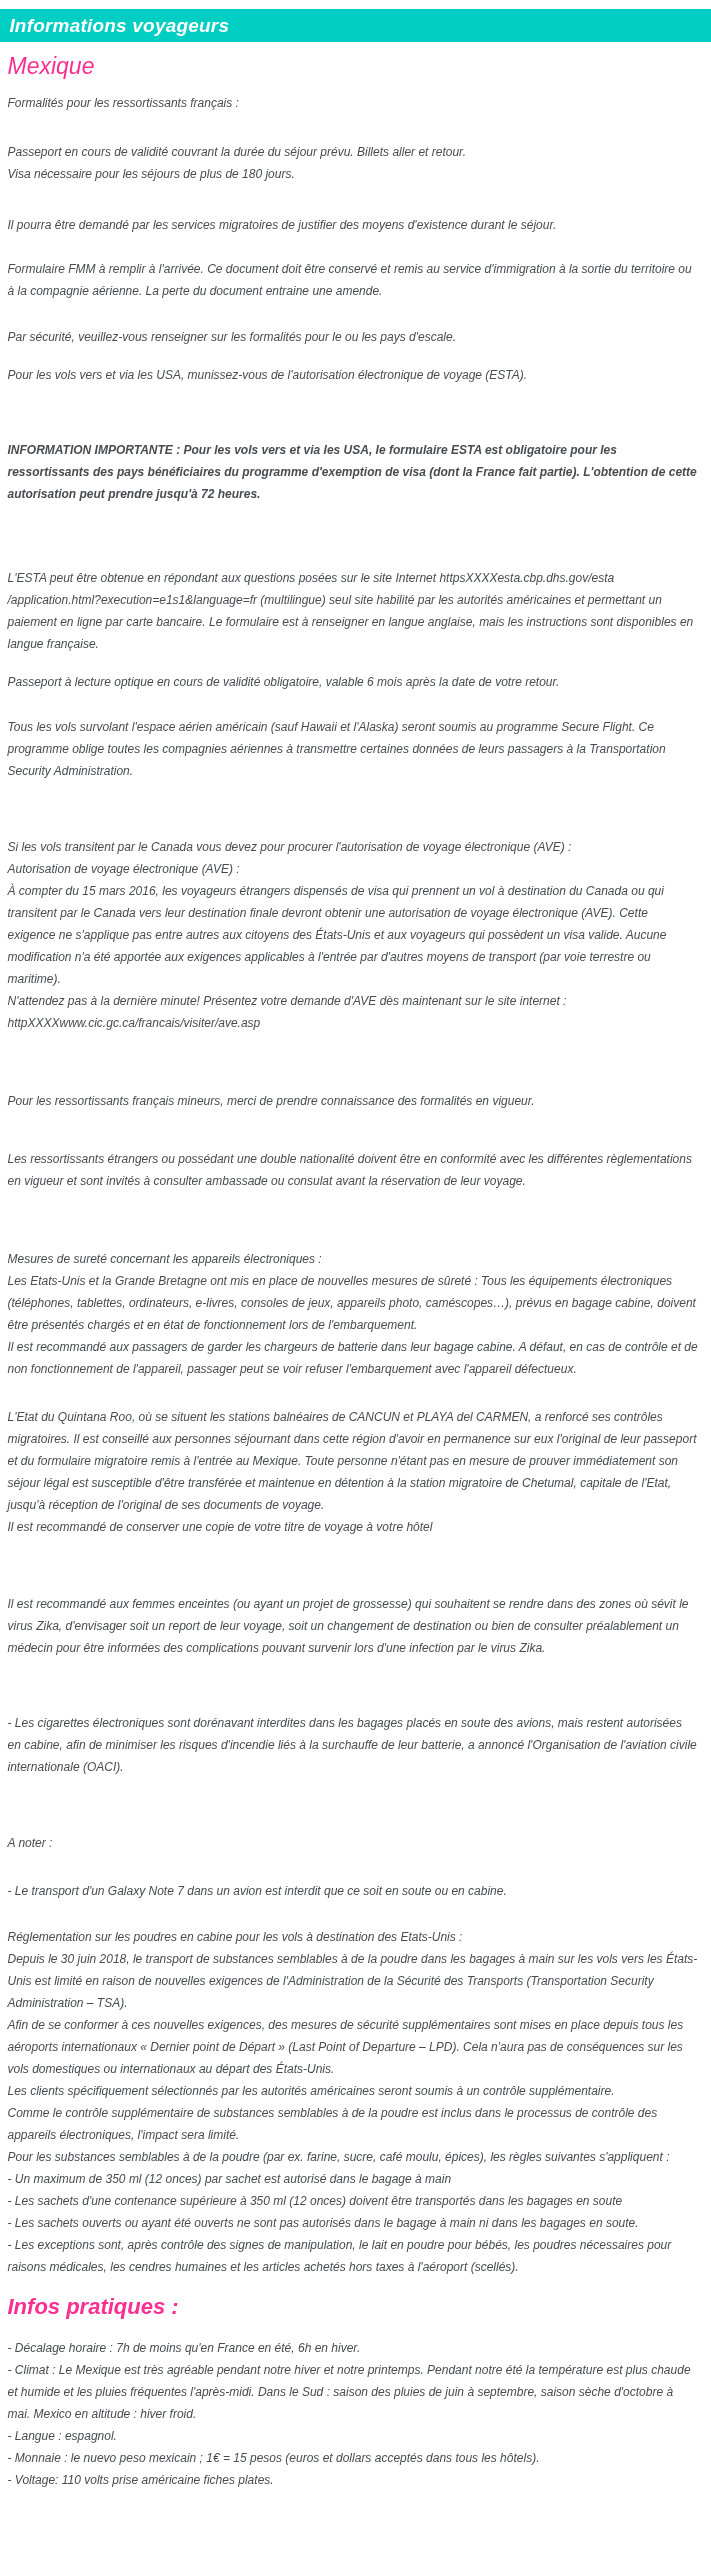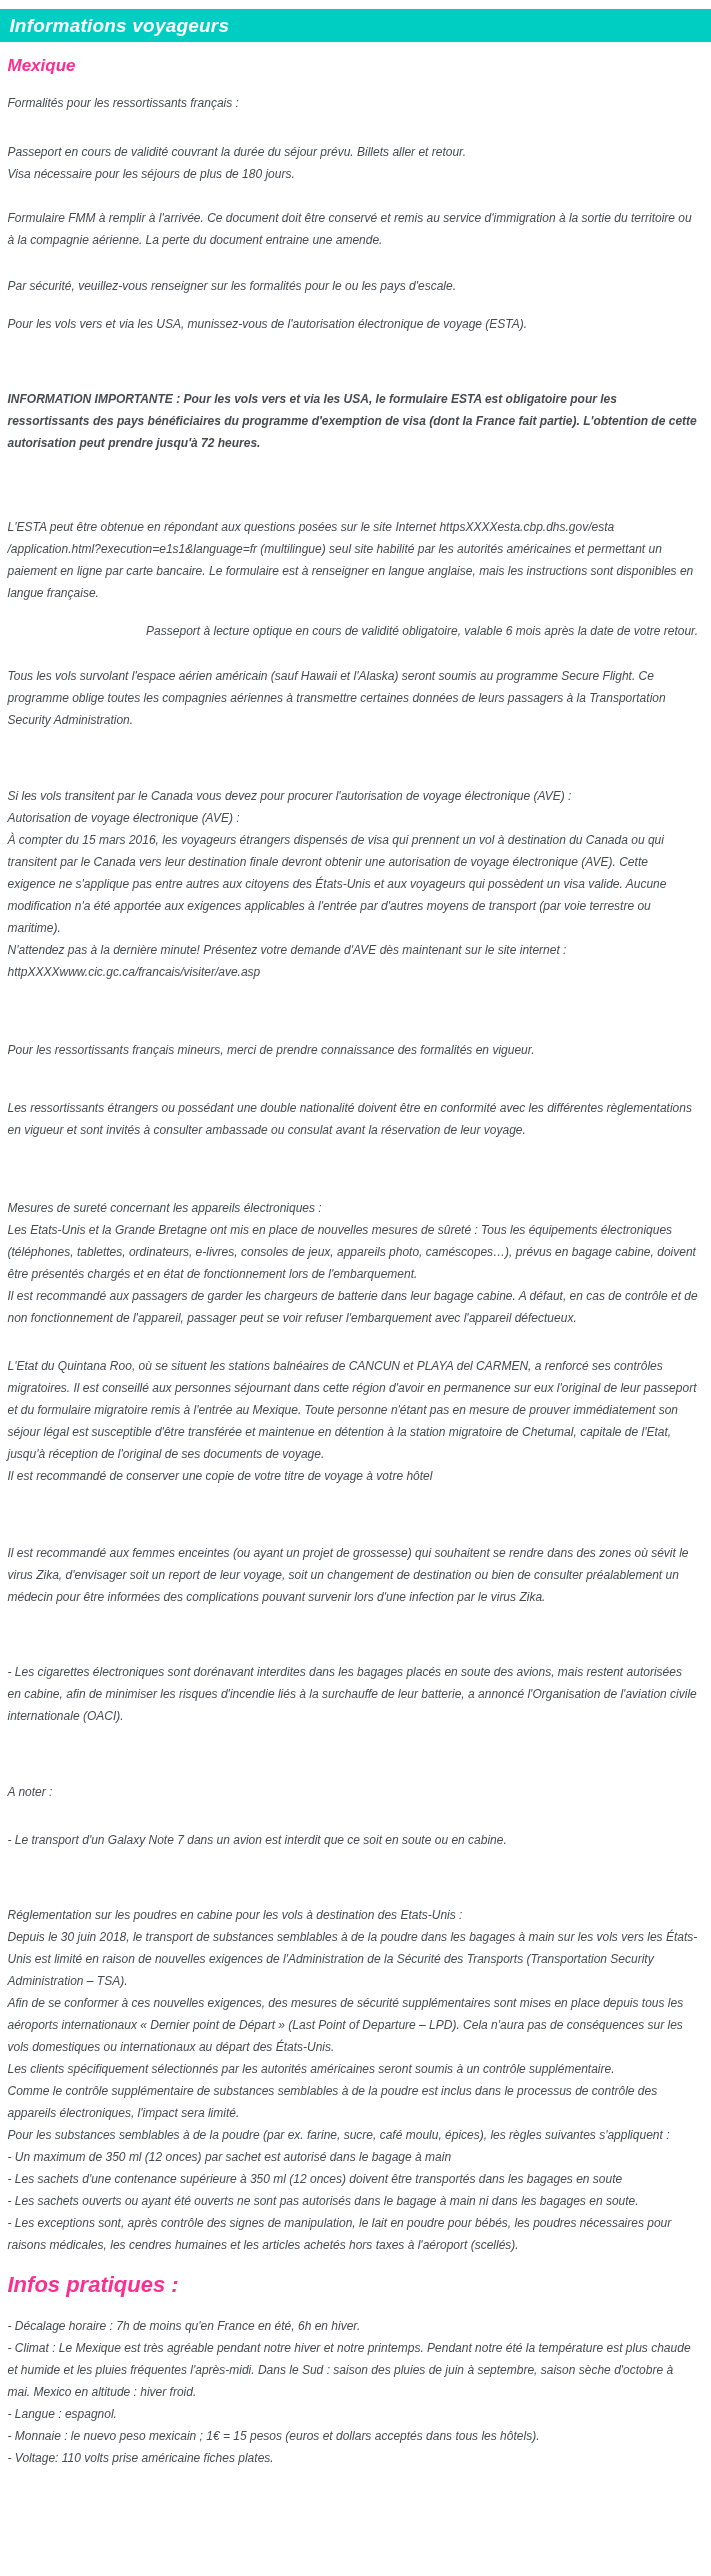--- a/index.html
+++ b/index.html
@@ -22,22 +22,22 @@
   .topbar-title {
     color: #ffffff;
     font-size: 19px;
     font-weight: 700;
     letter-spacing: 0.2px;
   }
   .content {
     padding: 0 14px 7.5px 7.5px;
   }
   .country-heading {
-    font-size: 17px;
-    font-weight: 700;
+    font-size: 23px;
+    font-weight: 400;
     margin: 10.3px 0 0 0;
     line-height: 28px;
   }
   .infos-heading {
     font-size: 22px;
     font-weight: 700;
     margin: 12.2px 0 0 0;
     line-height: 34px;
   }
   p.block {
@@ -54,43 +54,44 @@
 <header class="topbar" style="background: rgb(0, 206, 195);">
   <div class="topbar-title" style="color: rgb(255, 255, 255);">Informations voyageurs</div>
 </header>
 
 <main class="content">
   <h2 class="country-heading" style="color: rgb(251, 46, 146);">Mexique</h2>
   <section id="blocks">
       <p class="block" style="margin-top: 11.3px;">Formalités pour les ressortissants français :</p>
       <p class="block" style="margin-top: 27px;">Passeport en cours de validité couvrant  la durée du séjour prévu. Billets aller et retour.
 Visa nécessaire pour les séjours de plus de 180 jours.</p>
+      <p class="block" style="margin-top: 29px;">Il pourra être demandé par les services migratoires de justifier des moyens d'existence durant le séjour.</p>
       <p class="block" style="margin-top: 22.5px;">Formulaire FMM à remplir à l'arrivée. Ce document doit être conservé et remis au service d'immigration à la sortie du territoire ou à la compagnie aérienne. La perte du document entraine une amende.</p>
       <p class="block" style="margin-top: 24.4px;">Par sécurité, veuillez-vous renseigner sur les formalités pour le ou les pays d'escale.</p>
       <p class="block" style="margin-top: 16px;">Pour les vols vers et via les USA, munissez-vous de l'autorisation électronique de voyage (ESTA).</p>
       <p class="block bold" style="margin-top: 53px;">INFORMATION IMPORTANTE : Pour les vols vers et via les USA, le formulaire ESTA est obligatoire pour les ressortissants des pays bénéficiaires du programme d'exemption de visa (dont la France fait partie). L'obtention de cette autorisation peut prendre jusqu'à 72 heures.</p>
       <p class="block" style="margin-top: 62px;">L'ESTA peut être obtenue en répondant aux questions posées sur le site Internet httpsXXXXesta.cbp.dhs.gov/esta /application.html?execution=e1s1&amp;language=fr (multilingue) seul site habilité par les autorités américaines et permettant un paiement en ligne par carte bancaire. Le formulaire est à renseigner en langue anglaise, mais les instructions sont disponibles en langue française.</p>
-      <p class="block" style="margin-top: 16px; text-align: right;">Passeport à lecture optique en cours de validité obligatoire, valable 6 mois après la date de votre retour.</p>
+      <p class="block" style="margin-top: 16px;">Passeport à lecture optique en cours de validité obligatoire, valable 6 mois après la date de votre retour.</p>
       <p class="block" style="margin-top: 22.5px;">Tous les vols survolant l'espace aérien américain (sauf Hawaii et l'Alaska) seront soumis au programme Secure Flight. Ce programme oblige toutes les compagnies aériennes à transmettre certaines données de leurs passagers à la Transportation Security Administration.</p>
       <p class="block" style="margin-top: 54px;">Si les vols transitent par le Canada vous devez pour procurer l'autorisation de voyage électronique (AVE) :</p>
       <p class="block" style="">Autorisation de voyage électronique (AVE) :
 À compter du 15 mars 2016, les voyageurs étrangers dispensés de visa qui prennent un vol à destination du Canada ou qui transitent par le Canada vers leur destination finale devront obtenir une autorisation de voyage électronique (AVE). Cette exigence ne s'applique pas entre autres aux citoyens des États-Unis et aux voyageurs qui possèdent un visa valide. Aucune modification n'a été apportée aux exigences applicables à l'entrée par d'autres moyens de transport (par voie terrestre ou maritime).
 N'attendez pas à la dernière minute! Présentez votre demande d'AVE dès maintenant sur le site internet : httpXXXXwww.cic.gc.ca/francais/visiter/ave.asp</p>
       <p class="block" style="margin-top: 56px;">Pour les ressortissants français mineurs, merci de prendre connaissance des formalités en vigueur.</p>
       <p class="block" style="margin-top: 36px;">Les ressortissants étrangers ou possédant une double nationalité doivent être en conformité avec les différentes règlementations en vigueur et sont invités à consulter ambassade ou consulat avant la réservation de leur voyage.</p>
       <p class="block" style="margin-top: 56px; font-style: italic;">Mesures de sureté concernant les appareils électroniques :
 Les Etats-Unis et la Grande Bretagne ont mis en place de nouvelles mesures de sûreté : Tous les équipements électroniques (téléphones, tablettes, ordinateurs, e-livres, consoles de jeux, appareils photo, caméscopes…), prévus en bagage cabine, doivent être présentés chargés et en état de fonctionnement lors de l'embarquement.
 Il est recommandé aux passagers de garder les chargeurs de batterie dans leur bagage cabine. A défaut, en cas de contrôle et de non fonctionnement de l'appareil, passager peut se voir refuser l'embarquement avec l'appareil défectueux.</p>
       <p class="block" style="margin-top: 26px;">L'Etat du Quintana Roo, où se situent les stations balnéaires de CANCUN et PLAYA del CARMEN, a renforcé ses contrôles migratoires. Il est conseillé aux personnes séjournant dans cette région d'avoir en permanence sur eux l'original de leur passeport et du formulaire migratoire remis à l'entrée au Mexique. Toute personne n'étant pas en mesure de prouver immédiatement son séjour légal est susceptible d'être transférée et maintenue en détention à la station migratoire de Chetumal, capitale de l'Etat, jusqu'à réception de l'original de ses documents de voyage.
 Il est recommandé de conserver une copie de votre titre de voyage à votre hôtel</p>
       <p class="block" style="margin-top: 55px;">Il est recommandé aux femmes enceintes (ou ayant un projet de grossesse) qui souhaitent se rendre dans des zones où sévit le virus Zika, d'envisager soit un report de leur voyage, soit un changement de destination ou bien de consulter préalablement un médecin pour être informées des complications pouvant survenir lors d'une infection par le virus Zika.</p>
       <p class="block" style="margin-top: 53px;">- Les cigarettes électroniques sont dorénavant interdites dans les bagages placés en soute des avions, mais restent autorisées en cabine, afin de minimiser les risques d'incendie liés à la surchauffe de leur batterie, a annoncé l'Organisation de l'aviation civile internationale (OACI).</p>
       <p class="block" style="margin-top: 54px;">A noter :</p>
       <p class="block" style="margin-top: 26px;">- Le transport d'un Galaxy Note 7 dans un avion est interdit que ce soit en soute ou en cabine.</p>
-      <p class="block" style="margin-top: 53px;">Réglementation sur les poudres en cabine pour les vols à destination des Etats-Unis :
+      <p class="block" style="margin-top: 24px;">Réglementation sur les poudres en cabine pour les vols à destination des Etats-Unis :
 Depuis le 30 juin 2018, le transport de substances semblables à de la poudre dans les bagages à main sur les vols vers les États-Unis est limité en raison de nouvelles exigences de l'Administration de la Sécurité des Transports (Transportation Security Administration – TSA).
 Afin de se conformer à ces nouvelles exigences, des mesures de sécurité supplémentaires sont mises en place depuis tous les aéroports internationaux « Dernier point de Départ » (Last Point of Departure – LPD). Cela n'aura pas de conséquences sur les vols domestiques ou internationaux au départ des États-Unis.
 Les clients spécifiquement sélectionnés par les autorités américaines seront soumis à un contrôle supplémentaire.
 Comme le contrôle supplémentaire de substances semblables à de la poudre est inclus dans le processus de contrôle des appareils électroniques, l'impact sera limité.
 Pour les substances semblables à de la poudre (par ex. farine, sucre, café moulu, épices), les règles suivantes s'appliquent :
 - Un maximum de 350 ml (12 onces) par sachet est autorisé dans le bagage à main
 - Les sachets d'une contenance supérieure à 350 ml (12 onces) doivent être transportés dans les bagages en soute
 - Les sachets ouverts ou ayant été ouverts ne sont pas autorisés dans le bagage à main ni dans les bagages en soute.
 - Les exceptions sont, après contrôle des signes de manipulation, le lait en poudre pour bébés, les poudres nécessaires pour raisons médicales, les cendres humaines et les articles achetés hors taxes à l'aéroport (scellés).</p>
     </section>

